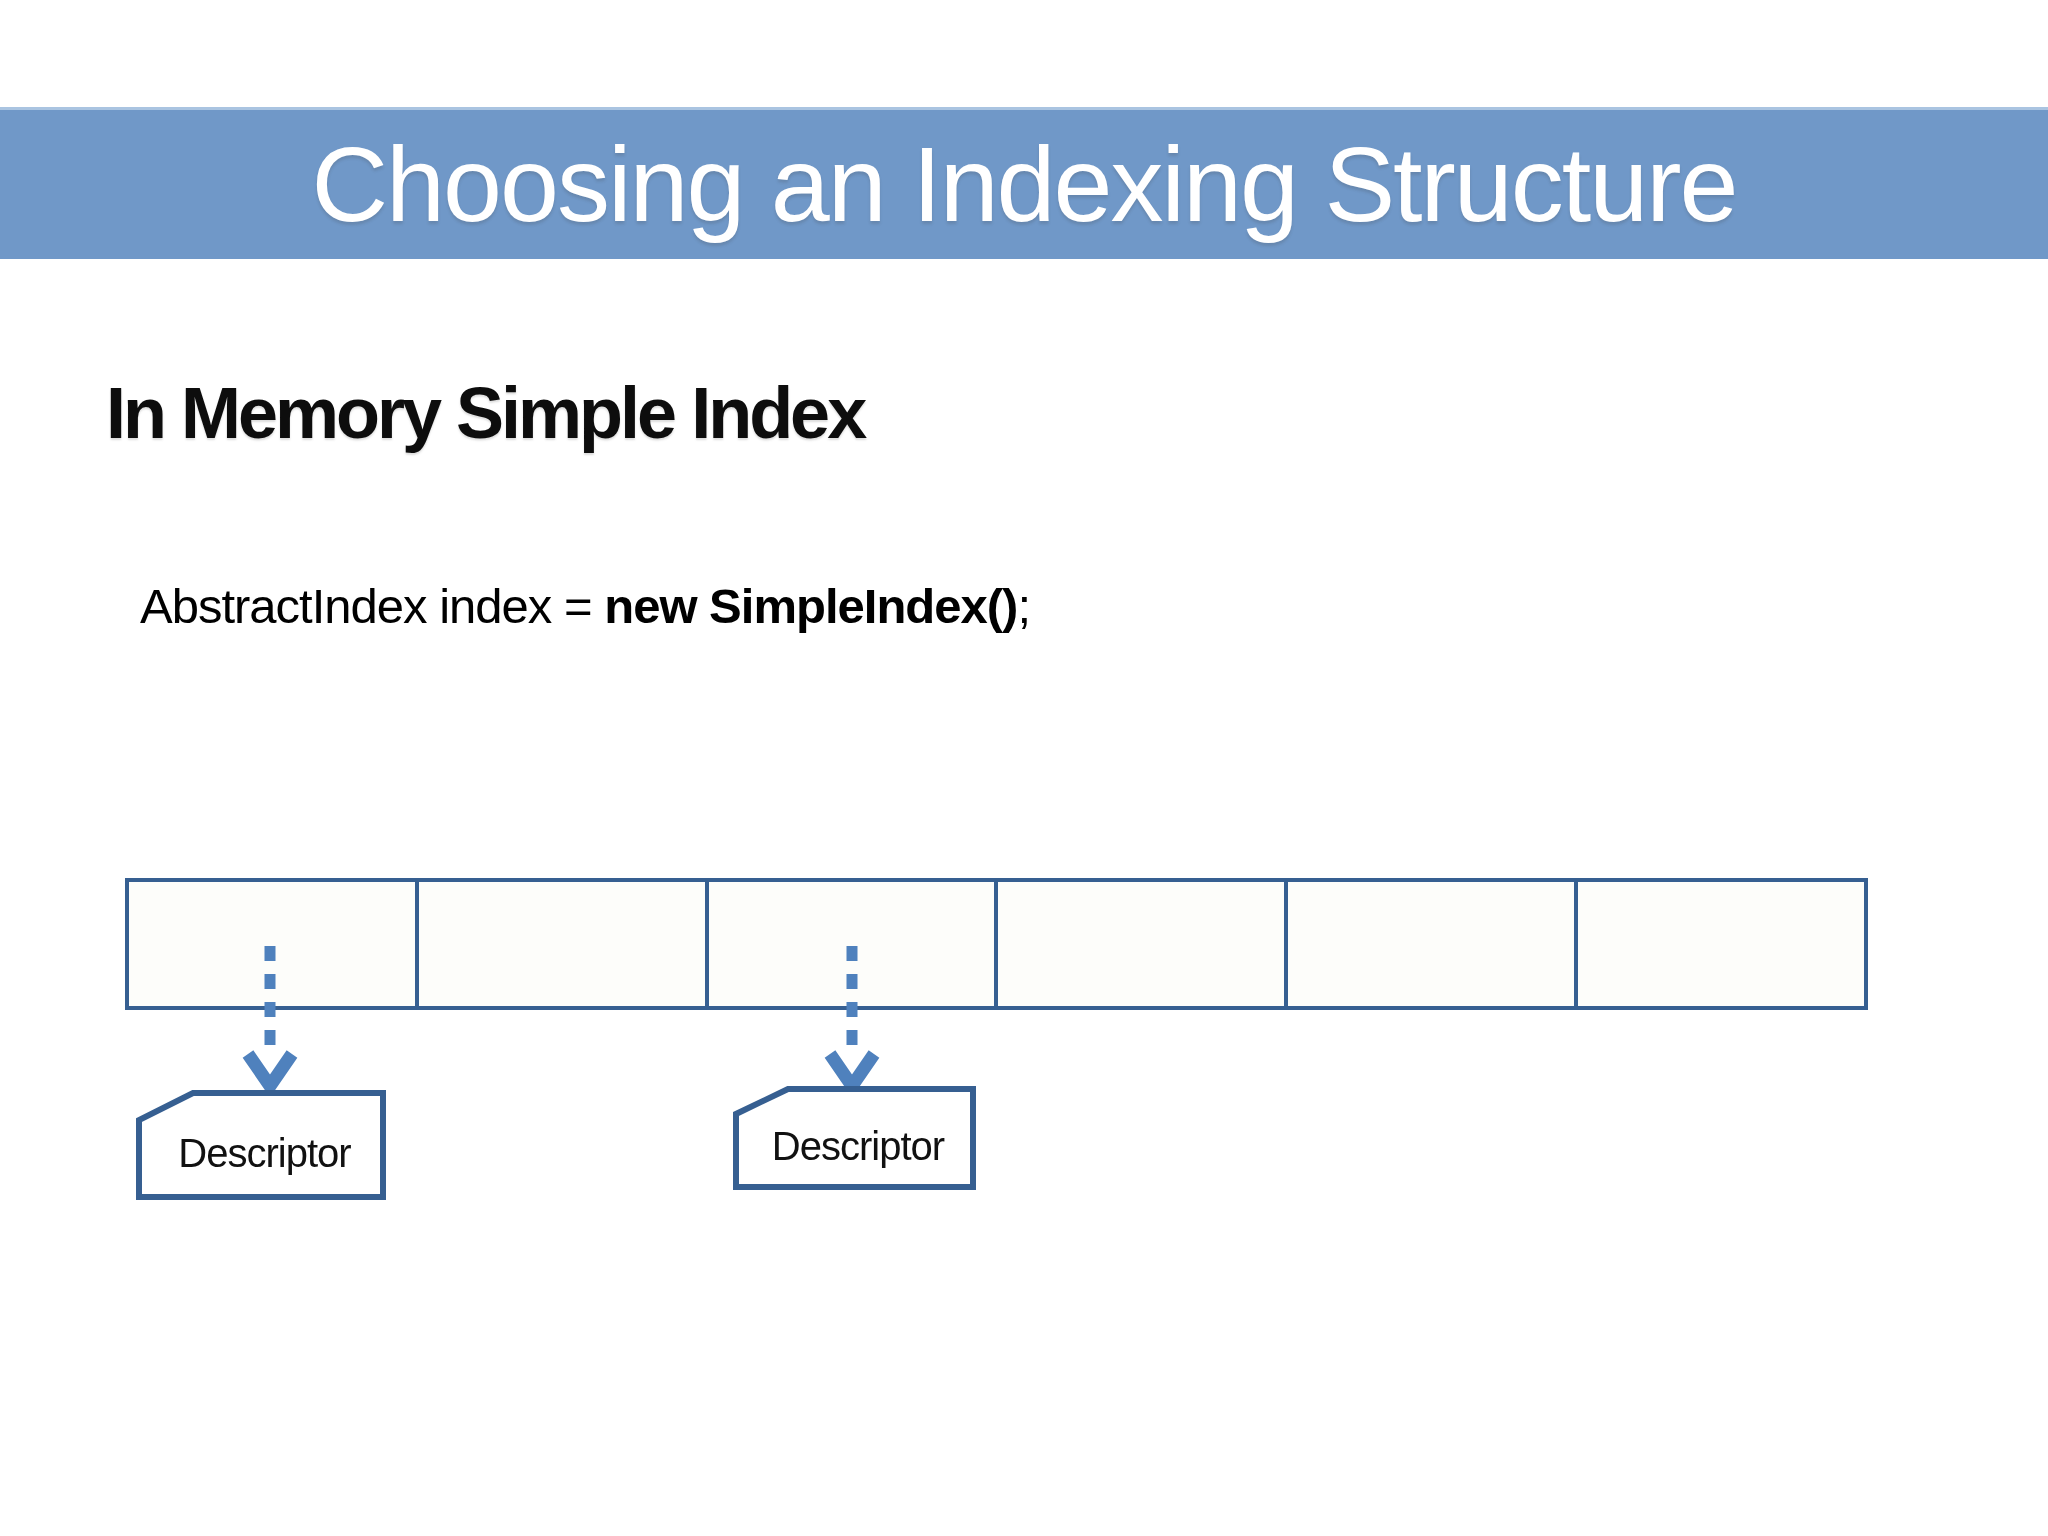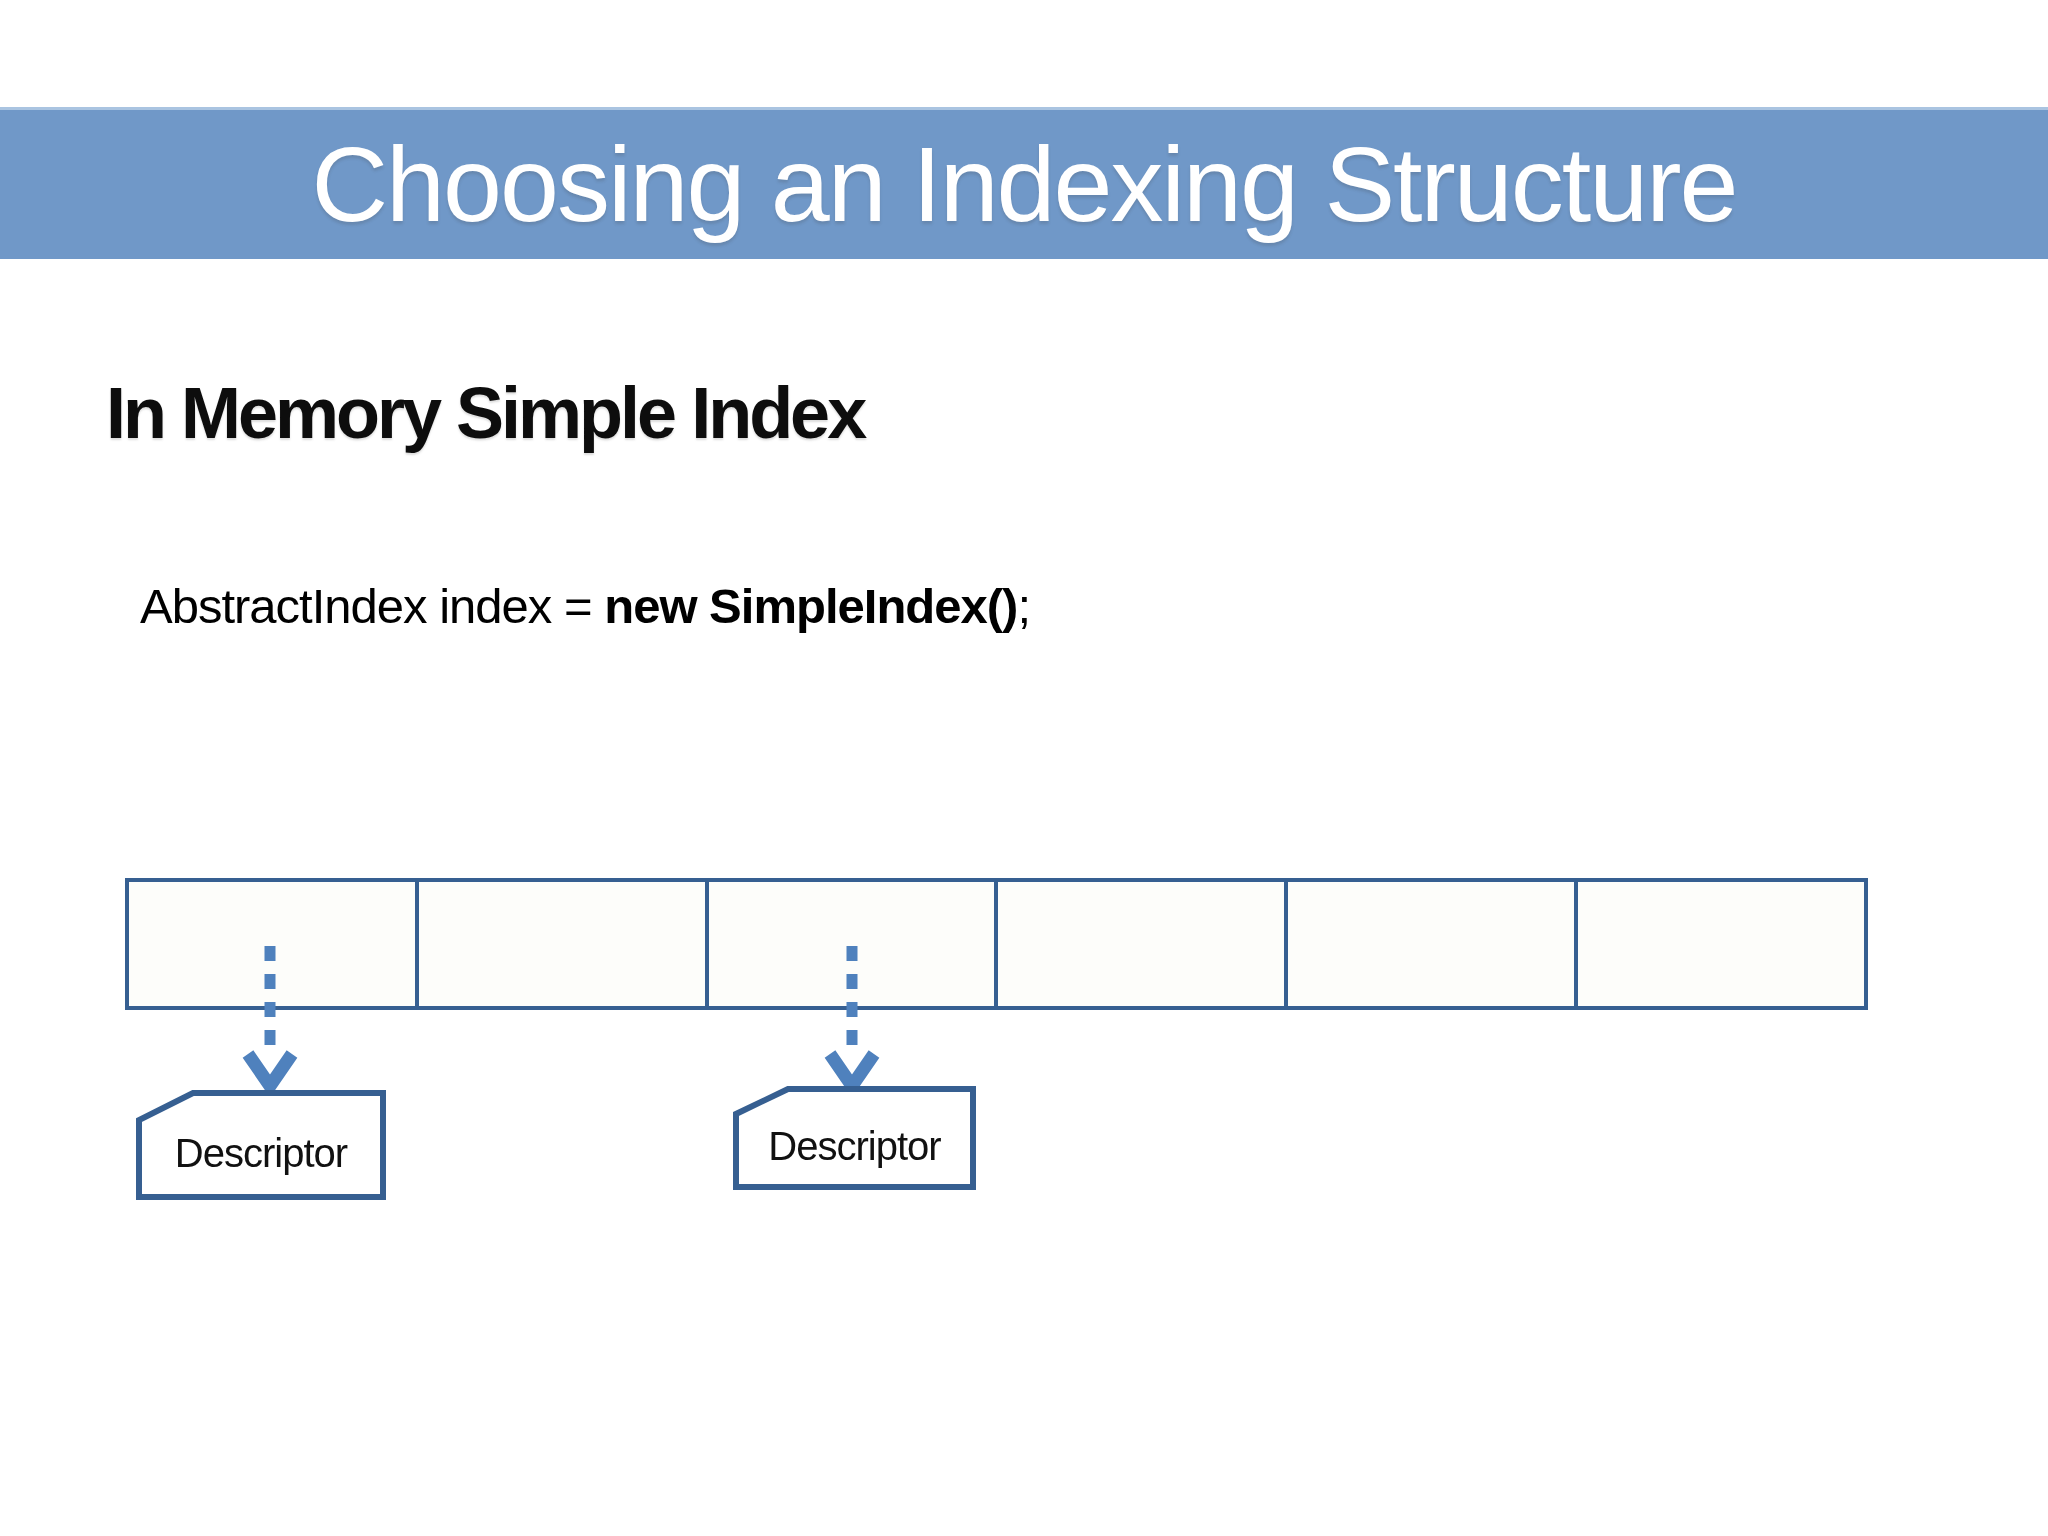--- a/index.html
+++ b/index.html
@@ -61,20 +61,21 @@
   
   .pointer-arrow{
     position:absolute;top:936px;width:64px;height:160px;
   }
   .pointer-arrow svg{display:block;width:64px;height:160px;}
   #arrow-1{left:238px;}
   #arrow-2{left:820px;}
   
   .descriptor-box{
     position:absolute;
+    padding-left:7px;
   }
   .descriptor-box svg{position:absolute;left:0;top:0;display:block;}
   .descriptor-box .descriptor-label{
     position:absolute;left:0;top:0;width:100%;height:100%;
     display:flex;align-items:center;justify-content:center;
     padding-top:16px;box-sizing:border-box;
     font-size:40px;letter-spacing:-1px;color:#111111;
   }
   #descriptor-box-1{left:136px;top:1090px;width:250px;height:110px;}
   #descriptor-box-2{left:733px;top:1086px;width:243px;height:104px;}

